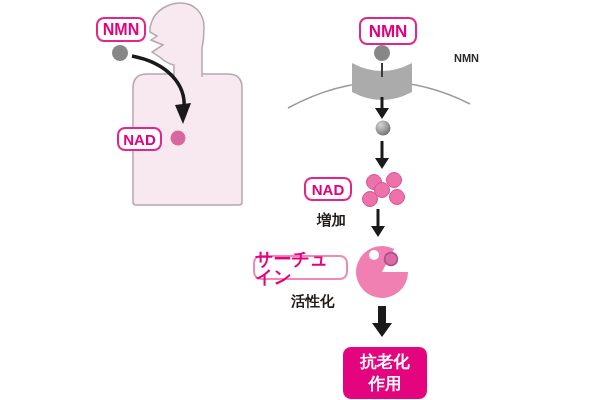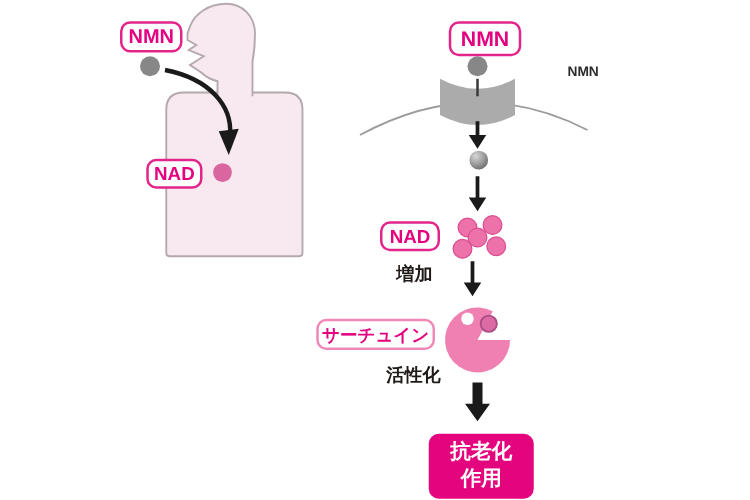--- a/index.html
+++ b/index.html
@@ -11,32 +11,32 @@
   .pill{
     position:absolute;display:flex;align-items:center;justify-content:center;
     background:#ffffff;border:2.5px solid #e3258b;border-radius:8px;
     color:#e4007f;font-weight:700;box-sizing:border-box;line-height:1;
   }
   .pill.light{border-color:#f089b8;}
   .nmn-left  {left:96px; top:17px; width:50px; height:25px; font-size:16px;}
   .nad-left  {left:117px;top:127px;width:45px; height:24px; font-size:15px;}
   .nmn-right {left:359px;top:17px; width:58px; height:28px; font-size:17px;}
   .nad-right {left:304px;top:177px;width:48px; height:24px; font-size:15px;}
-  .sirtuin   {left:253px;top:255px;width:95px; height:25px; font-size:14px;}
+  .sirtuin   {left:253px;top:255px;width:95px; height:25px; font-size:18px;}
   .caption{
     position:absolute;left:414px;top:52px;width:105px;text-align:center;
     color:#2b2b2b;font-weight:700;font-size:11px;line-height:1.2;
   }
   .caption span{display:block;}
   .blacktext{
     position:absolute;text-align:left;color:#1f1a17;font-weight:700;
     font-size:14.5px;line-height:1;
   }
   .zouka{left:317px;top:213px;width:52px;}
-  .kasseika{left:309px;top:294px;width:62px;}
+  .kasseika{left:291px;top:294px;width:62px;}
   .result-box{
     position:absolute;left:343px;top:347px;width:84px;height:52px;
     background:#e4047e;border-radius:8px;display:flex;flex-direction:column;
     align-items:center;justify-content:center;color:#ffffff;font-weight:700;
     font-size:16.5px;line-height:1.32;text-align:center;
   }
 </style>
 </head>
 <body>
 

